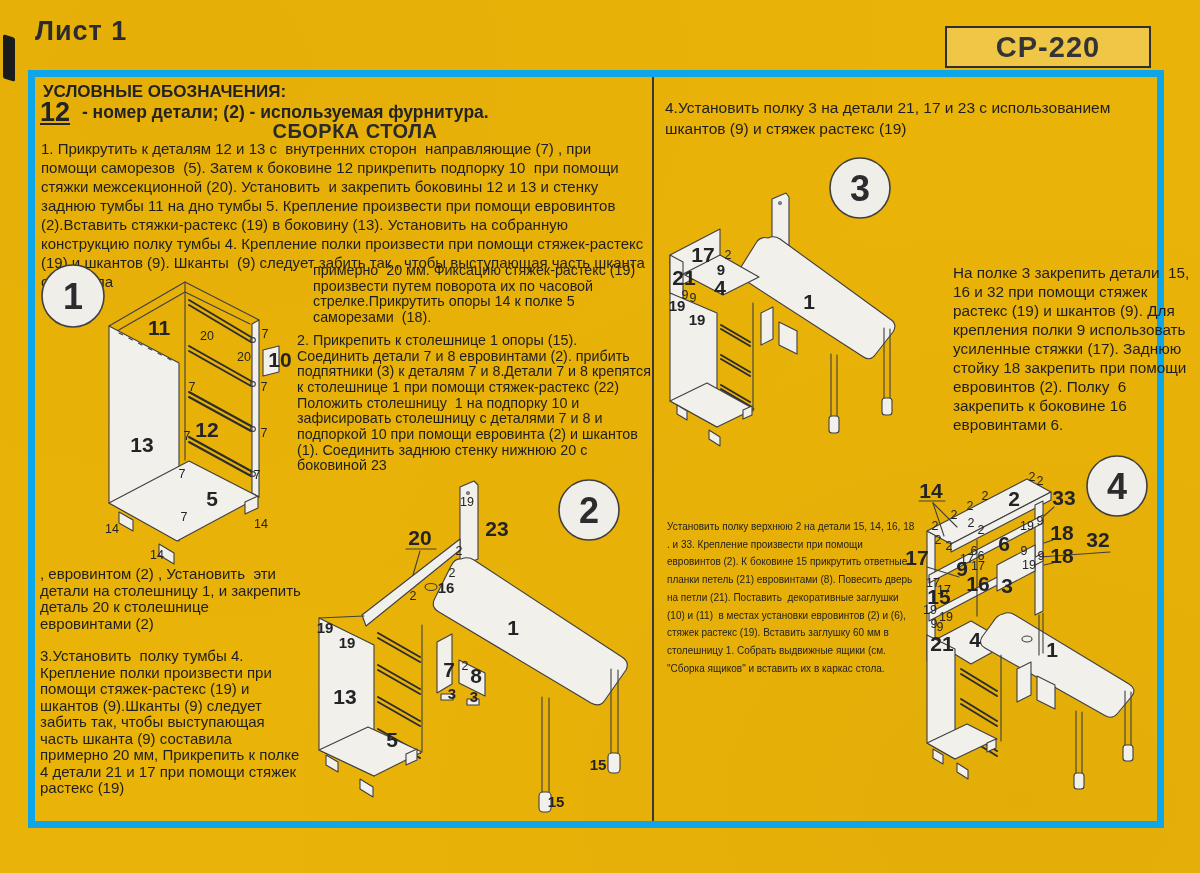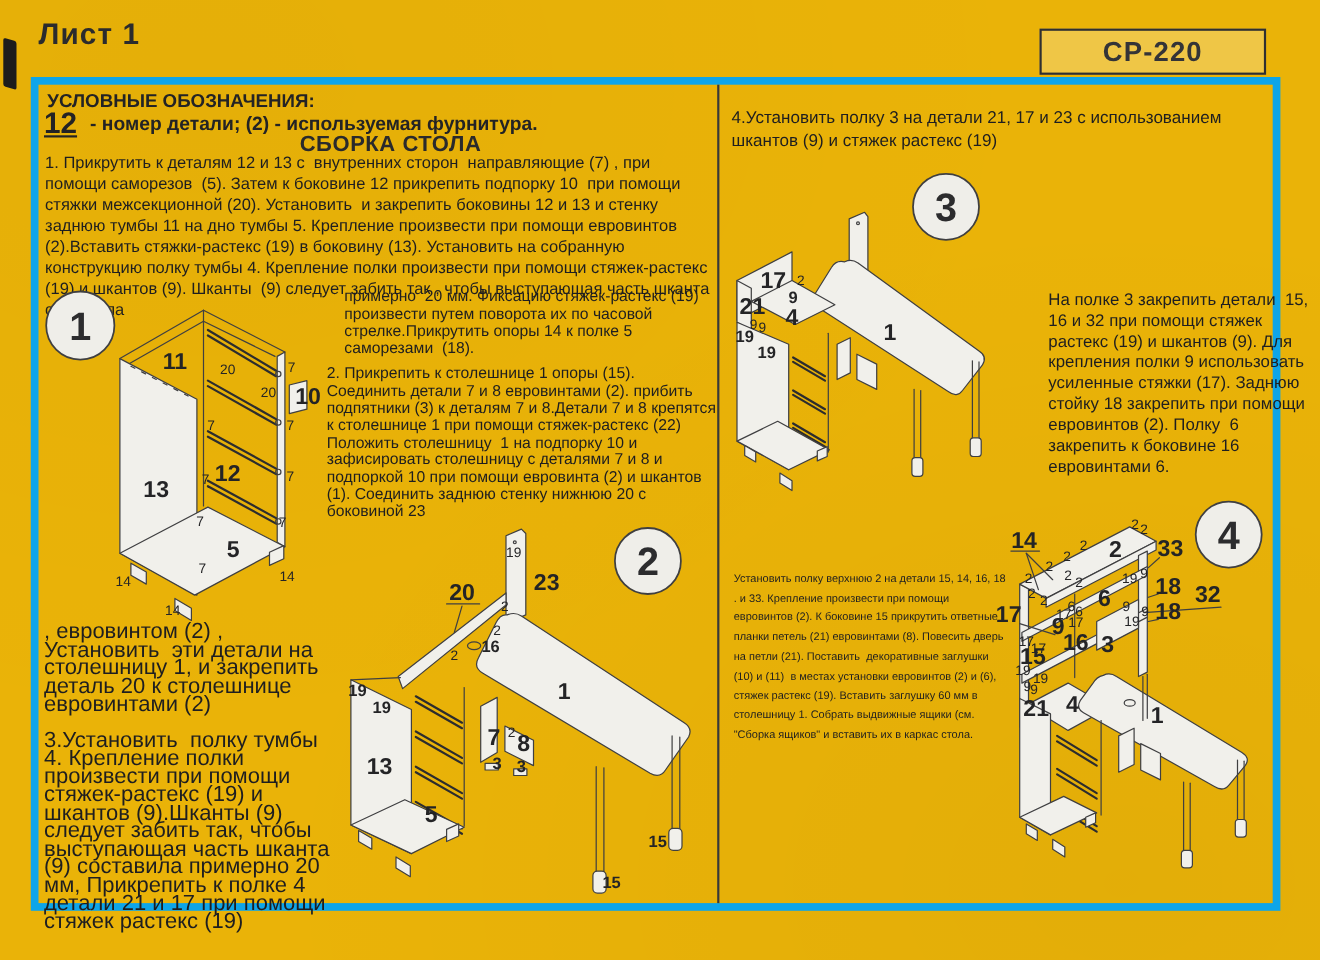--- a/index.html
+++ b/index.html
@@ -8,38 +8,38 @@
   .page::before{content:"";position:absolute;inset:0;pointer-events:none;
         background:radial-gradient(ellipse at 15% 8%, rgba(0,0,0,0.025), transparent 55%),
                    radial-gradient(ellipse at 85% 92%, rgba(0,0,0,0.03), transparent 55%);}
   .corner-mark{position:absolute;left:3px;top:36px;width:12px;height:44px;
         background:#1c1c1c;transform:skewY(16deg);border-radius:2px;}
 
   .sheet-title{position:absolute;left:35px;top:16px;font-size:27px;font-weight:bold;letter-spacing:1px;color:#2b2b2d;}
   .header-notes{position:absolute;left:205px;top:20px;font-size:16.5px;line-height:23px;color:#242426;}
   .model-box{position:absolute;left:945px;top:26px;width:202px;height:38px;border:2px solid #2f2f31;
         display:flex;align-items:center;justify-content:center;background:rgba(255,255,255,0.25);
-        font-size:25px;font-weight:bold;letter-spacing:1px;color:#343437;}
+        font-size:29px;font-weight:bold;letter-spacing:1px;color:#343437;}
 
   .main-box{position:absolute;left:28px;top:70px;width:1122px;height:744px;border:7px solid #0ea5e9;}
   .vdiv{position:absolute;left:617px;top:0;width:2px;height:100%;background:#38383a;}
 
   .main-box > div, .main-box > svg{position:absolute;}
   p{margin:0;white-space:pre-wrap;}
 
   .legend-title{left:8px;top:5px;font-size:17px;font-weight:bold;color:#232325;}
   .legend-line{left:5px;top:20px;font-size:17.5px;font-weight:bold;color:#232325;}
   .legend-num{font-size:27px;text-decoration:underline;margin-right:7px;vertical-align:-3px;}
   .section-title{left:40px;top:43px;width:560px;text-align:center;font-size:20px;font-weight:bold;letter-spacing:0.5px;color:#2a2a2c;}
 
   .step1{left:6px;top:62px;width:604px;font-size:15px;line-height:19px;}
   .midcol{left:262px;top:186px;width:356px;font-size:14.3px;line-height:15.7px;}
   .midcol .cont{padding-left:16px;}
   .midcol .step2{margin-top:7px;}
-  .leftbot{left:5px;top:489px;width:262px;font-size:20px;line-height:16.5px;}
+  .leftbot{left:5px;top:489px;width:262px;font-size:15px;line-height:16.5px;}
   .leftbot .step3{margin-top:16px;}
   .right-intro{left:630px;top:20px;width:498px;font-size:15.5px;line-height:21px;}
   .right-note{left:918px;top:186px;width:246px;font-size:15.3px;line-height:19px;}
   .right-cont{left:632px;top:441px;width:250px;font-size:10px;line-height:17.7px;}
 
   .fig{overflow:visible;}
   .art{stroke:#3f3f41;stroke-width:1.1;fill:none;stroke-linejoin:round;stroke-linecap:round;}
   .panel{fill:#f1f0eb;}
   .rail path{stroke:#2c2c2e;stroke-width:2;}
   .dash{stroke-dasharray:4 7;}

